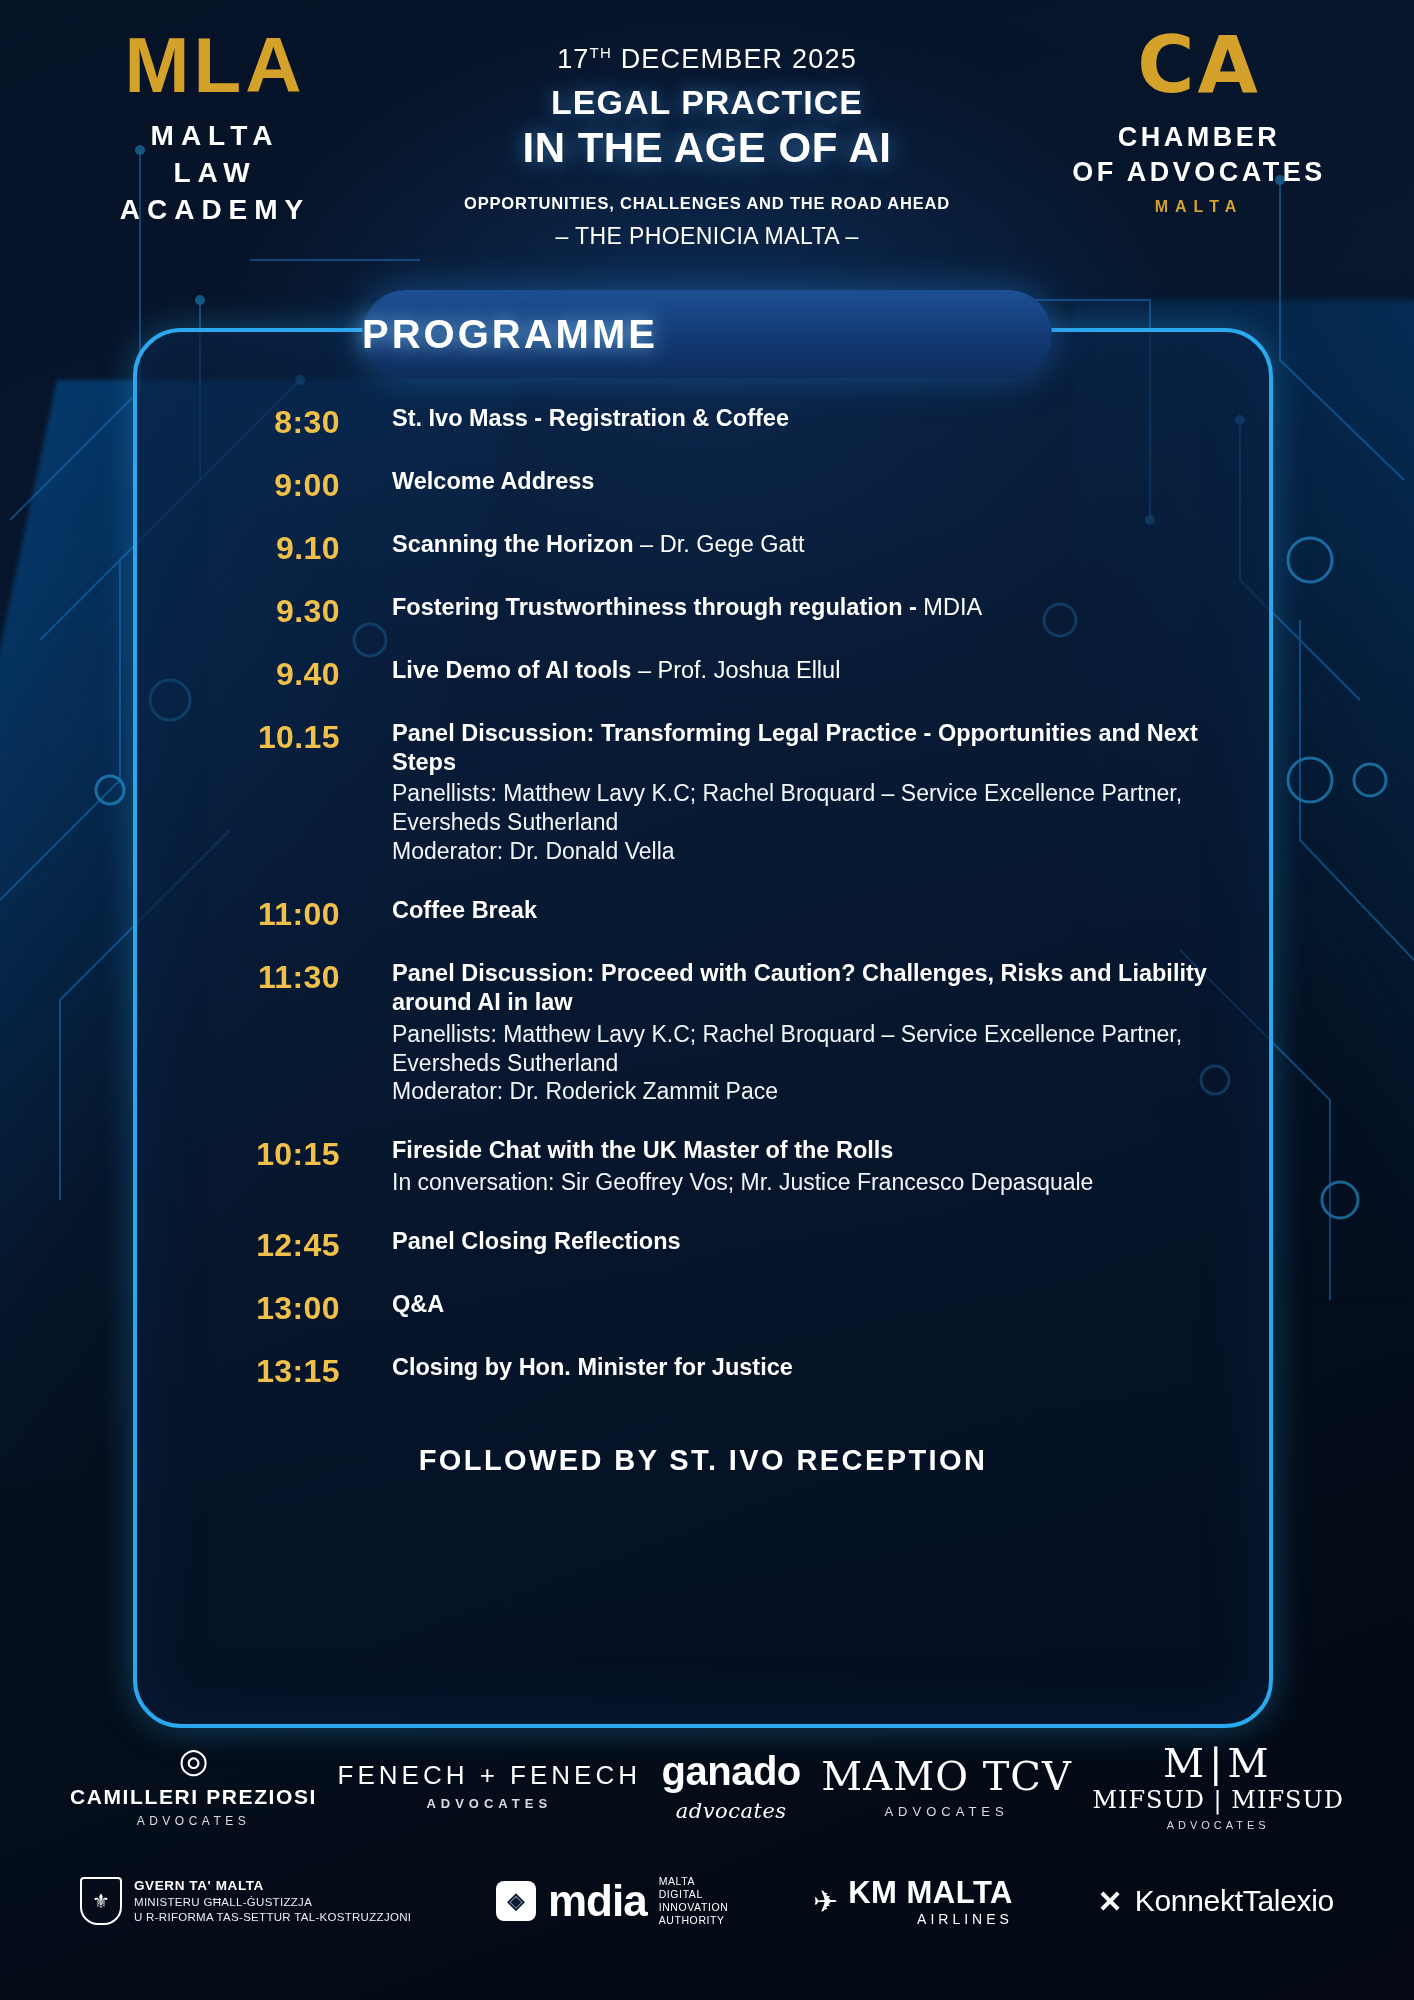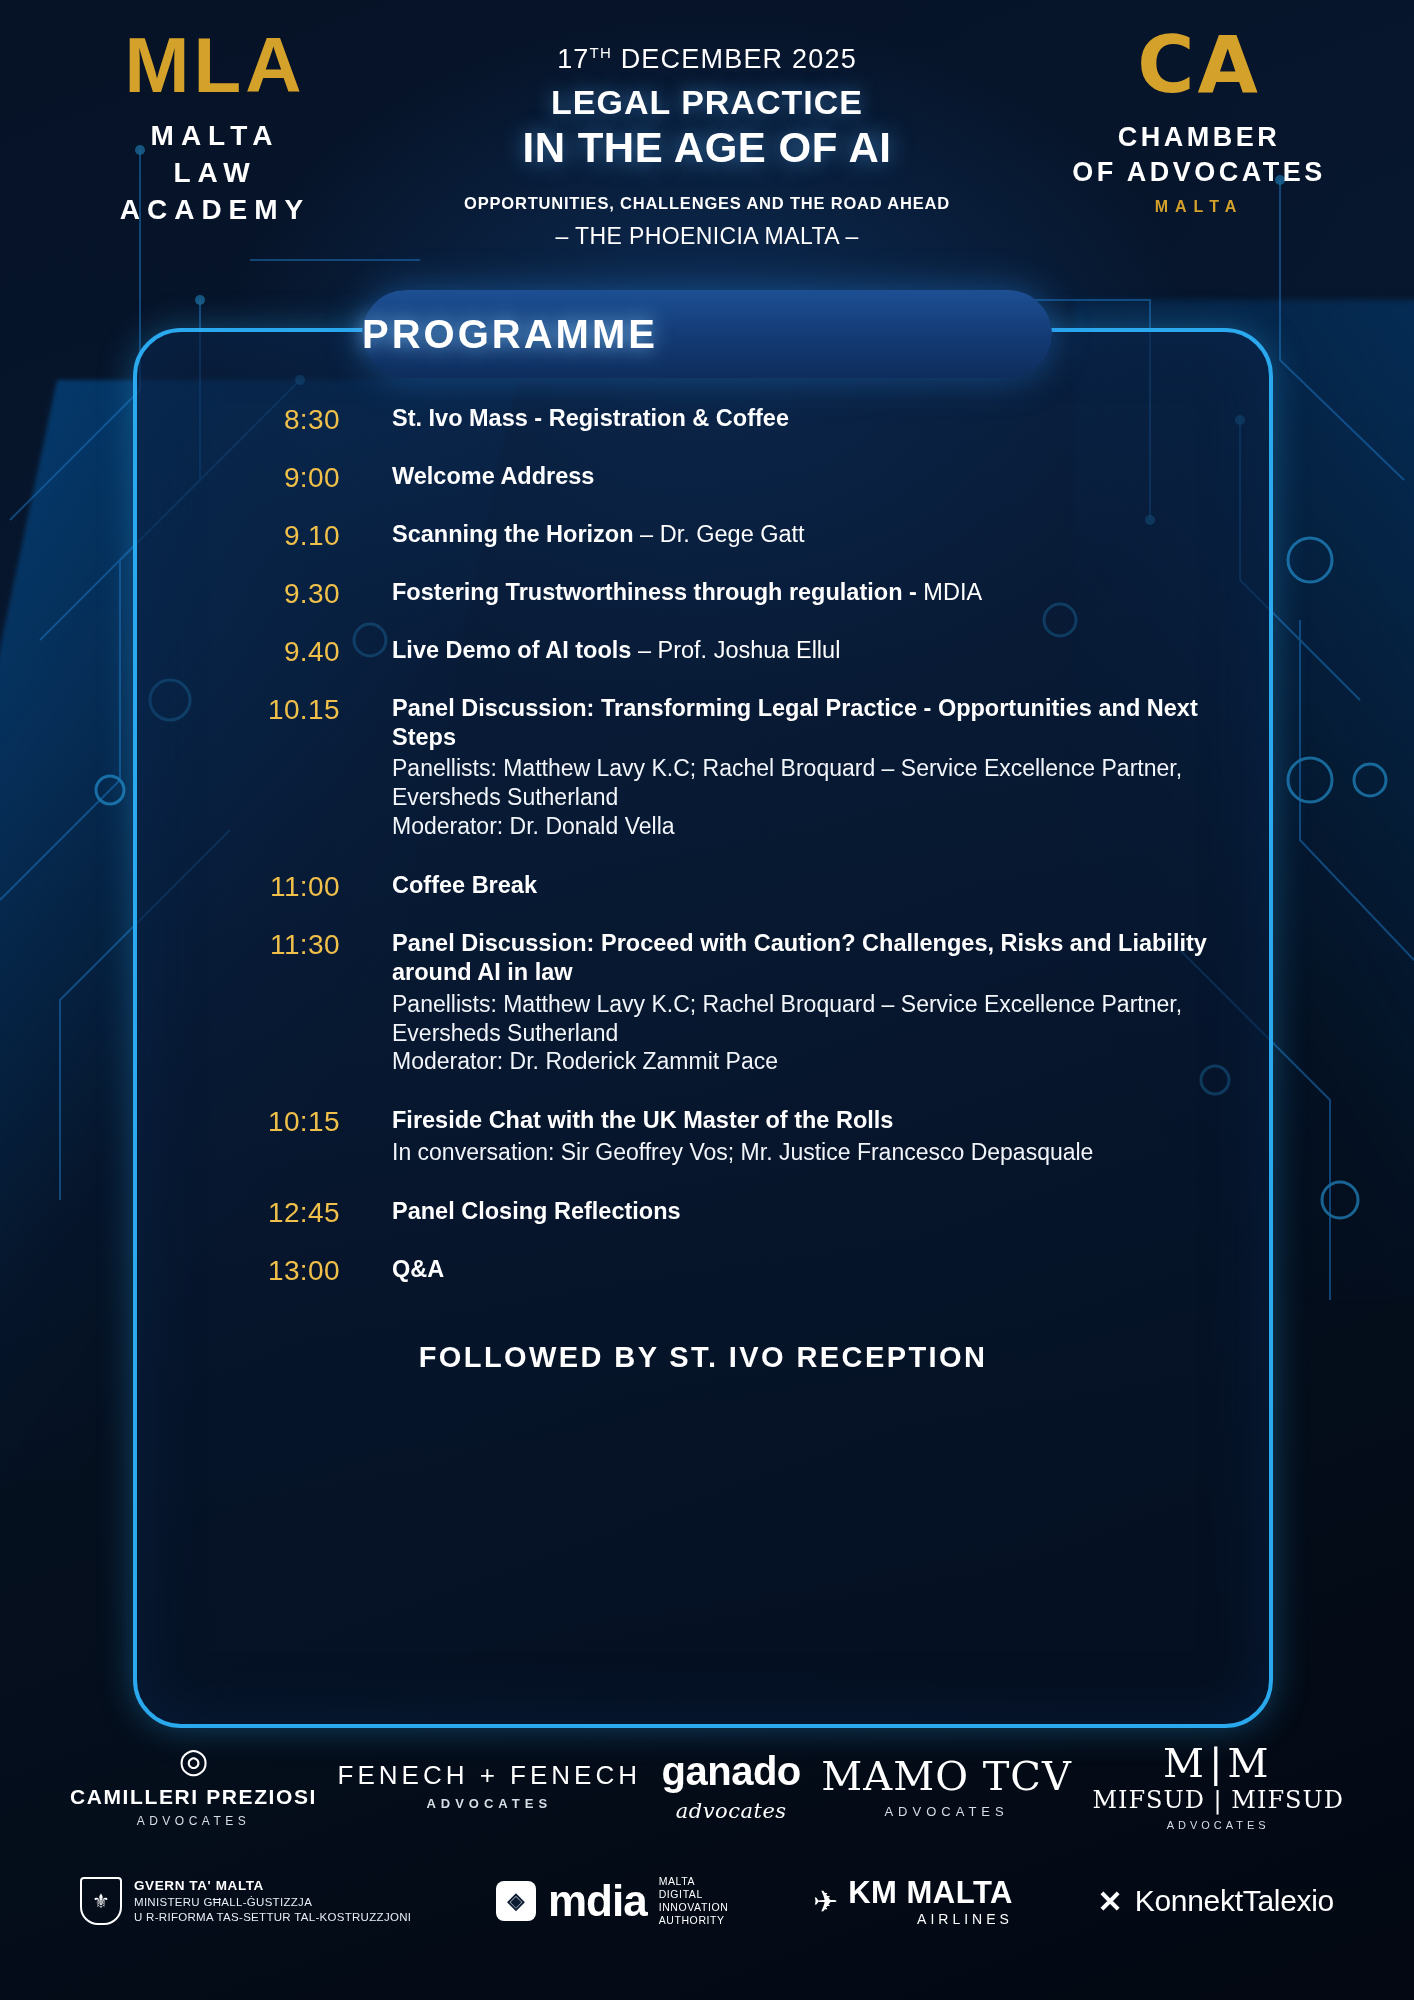--- a/index.html
+++ b/index.html
@@ -180,22 +180,22 @@
     align-items: flex-start;
     margin-bottom: 26px;
   }
   .row.big { margin-bottom: 30px; }
   .time {
     width: 195px;
     flex: 0 0 195px;
     text-align: right;
     padding-right: 52px;
     color: #f0c04a;
-    font-size: 28px;
-    font-weight: 400;
+    font-size: 32px;
+    font-weight: 700;
     letter-spacing: 0.4px;
   }
   .desc {
     flex: 1;
     color: #ffffff;
     font-size: 23.5px;
     line-height: 1.22;
   }
   .desc b { font-weight: 700; }
   .desc .detail {
@@ -392,20 +392,24 @@
           <div class="desc"><b>Fireside Chat with the UK Master of the Rolls</b><span class="detail" style="white-space: pre-line;">In conversation: Sir Geoffrey Vos; Mr. Justice Francesco Depasquale</span></div>
         </div>
         <div class="row">
           <div class="time">12:45</div>
           <div class="desc"><b>Panel Closing Reflections</b></div>
         </div>
         <div class="row">
           <div class="time">13:00</div>
           <div class="desc"><b>Q&amp;A</b></div>
         </div>
+        <div class="row">
+          <div class="time">13:15</div>
+          <div class="desc"><b>Closing by Hon. Minister for Justice</b></div>
+        </div>
       </div>
     <div class="footer-line">FOLLOWED BY ST. IVO RECEPTION</div>
   </div>
 
   <div class="badge-wrap">
     <div class="badge">
       <span>PROGRAMME</span>
     </div>
   </div>
 

